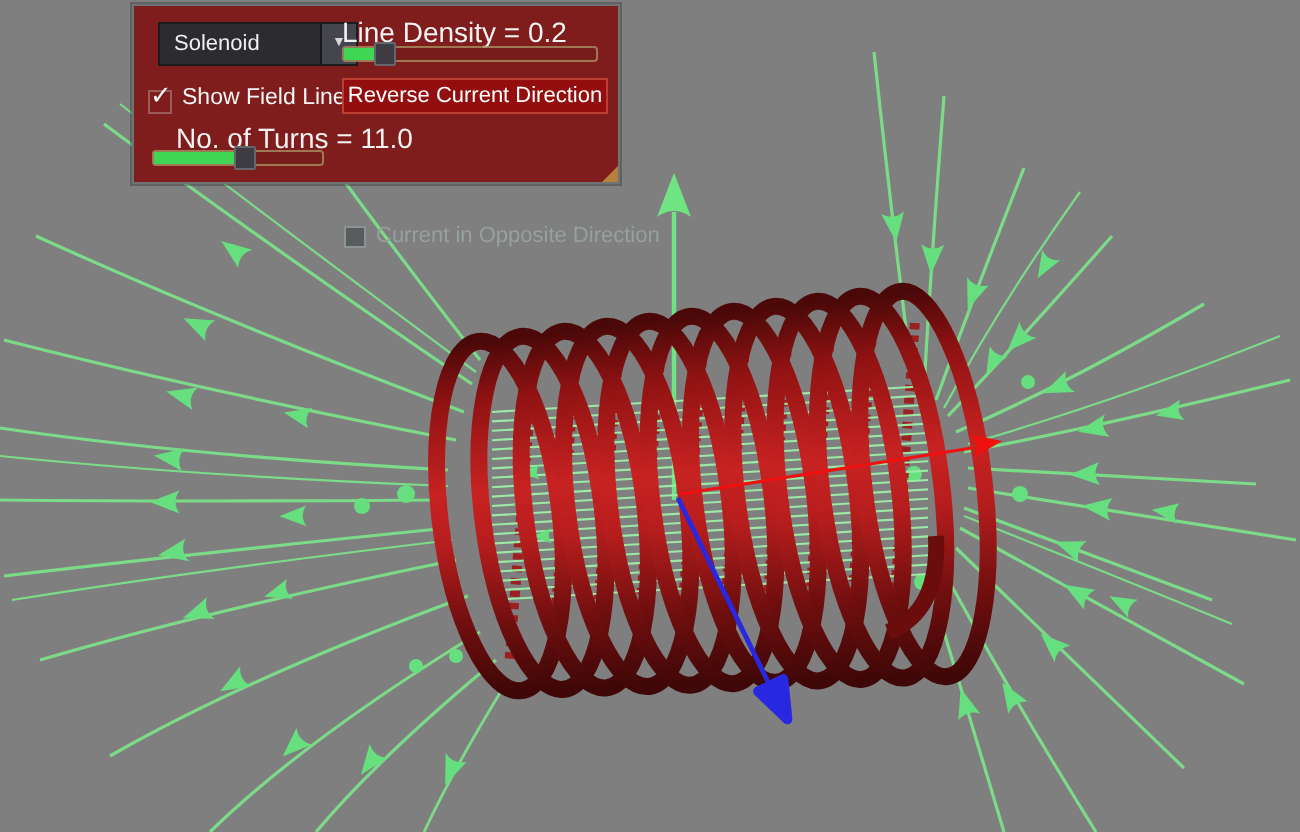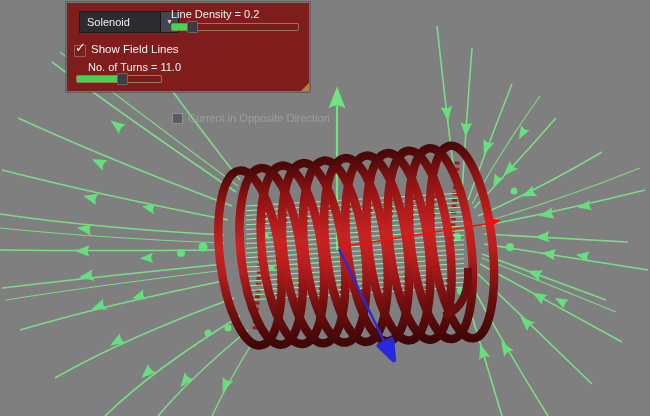--- a/index.html
+++ b/index.html
@@ -20,21 +20,21 @@
     position:absolute;left:12px;top:8px;width:100px;height:22px;
     background:#2b2b30;border:1px solid #1b1b20;box-sizing:border-box;
     color:#f0f0f0;font-size:11px;line-height:20px;cursor:pointer;
   }
   .dropdown .dd-value{position:absolute;left:7px;top:0;}
   .dropdown .dd-btn{
     position:absolute;right:0;top:0;width:17px;height:100%;
     background:#45454d;border-left:1px solid #17171b;
     text-align:center;color:#d8d8d8;font-size:7px;line-height:20px;
   }
-  .lbl{position:absolute;color:#f2f2f2;font-size:11px;white-space:nowrap;}
+  .lbl{position:absolute;color:#f2f2f2;font-size:14px;white-space:nowrap;}
   .slider{position:absolute;height:8px;border:1px solid rgba(166,144,96,.8);
     border-radius:2px;box-sizing:border-box;background:rgba(0,0,0,.05);}
   .slider .fill{position:absolute;left:0;top:0;height:100%;background:#3ed653;}
   .slider .thumb{position:absolute;top:-3px;width:11px;height:12px;
     background:#3c3c42;border:1px solid #65656d;box-sizing:border-box;border-radius:1px;}
   .slider-ld{left:104px;top:20px;width:128px;}
   .slider-nt{left:9px;top:72px;width:86px;}
   .check-row{position:absolute;left:7px;top:38px;height:16px;display:flex;align-items:center;cursor:pointer;}
   .check-box{position:relative;width:12px;height:12px;margin-right:5px;}
   .check-box .faint{position:absolute;left:0;top:2px;width:10px;height:10px;
@@ -228,20 +228,21 @@
   </div>
 
   <div class="check-row">
     <span class="check-box">
       <span class="faint"></span>
       <span class="glyph">✓</span>
     </span>
     <span class="txt">Show Field Lines</span>
   </div>
 
+  <button class="btn-reverse">Reverse Current Direction</button>
 
   <div class="lbl" style="left:21px;top:58px;">No. of Turns = 11.0</div>
   <div class="slider slider-nt">
     <div class="fill" id="nt-fill" style="width: 43px;"></div>
     <div class="thumb" id="nt-thumb" style="left: 40px;"></div>
   </div>
 
   <div class="opp-row">
     <span class="opp-box"></span>
     <span class="txt">Current in Opposite Direction</span>

